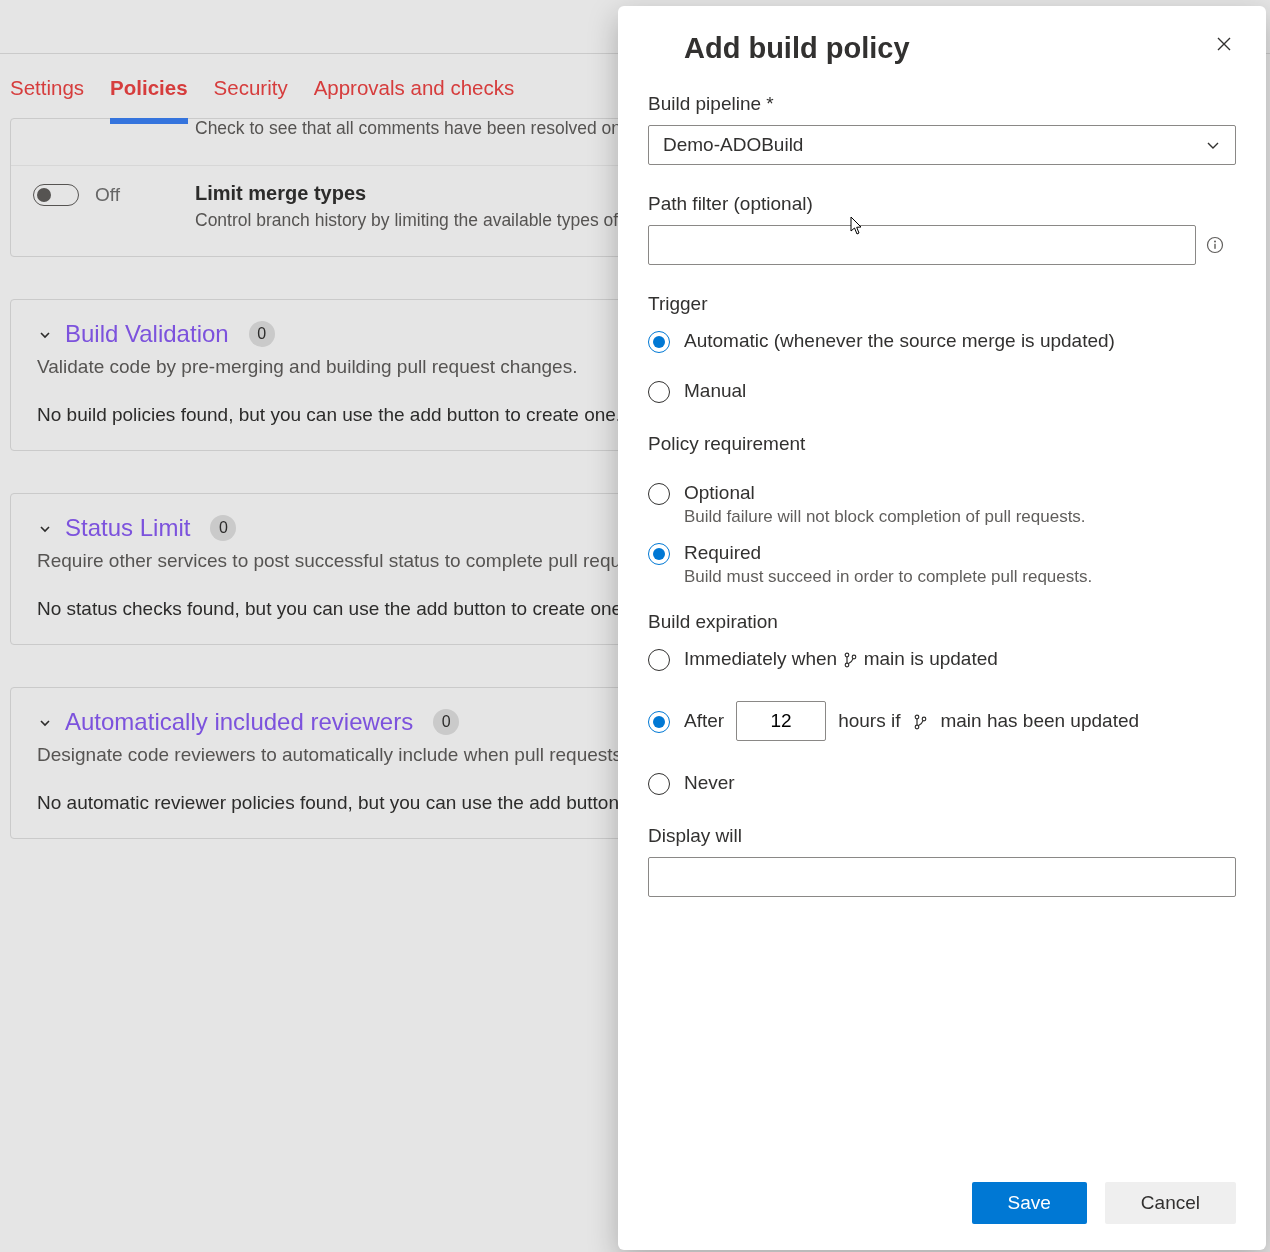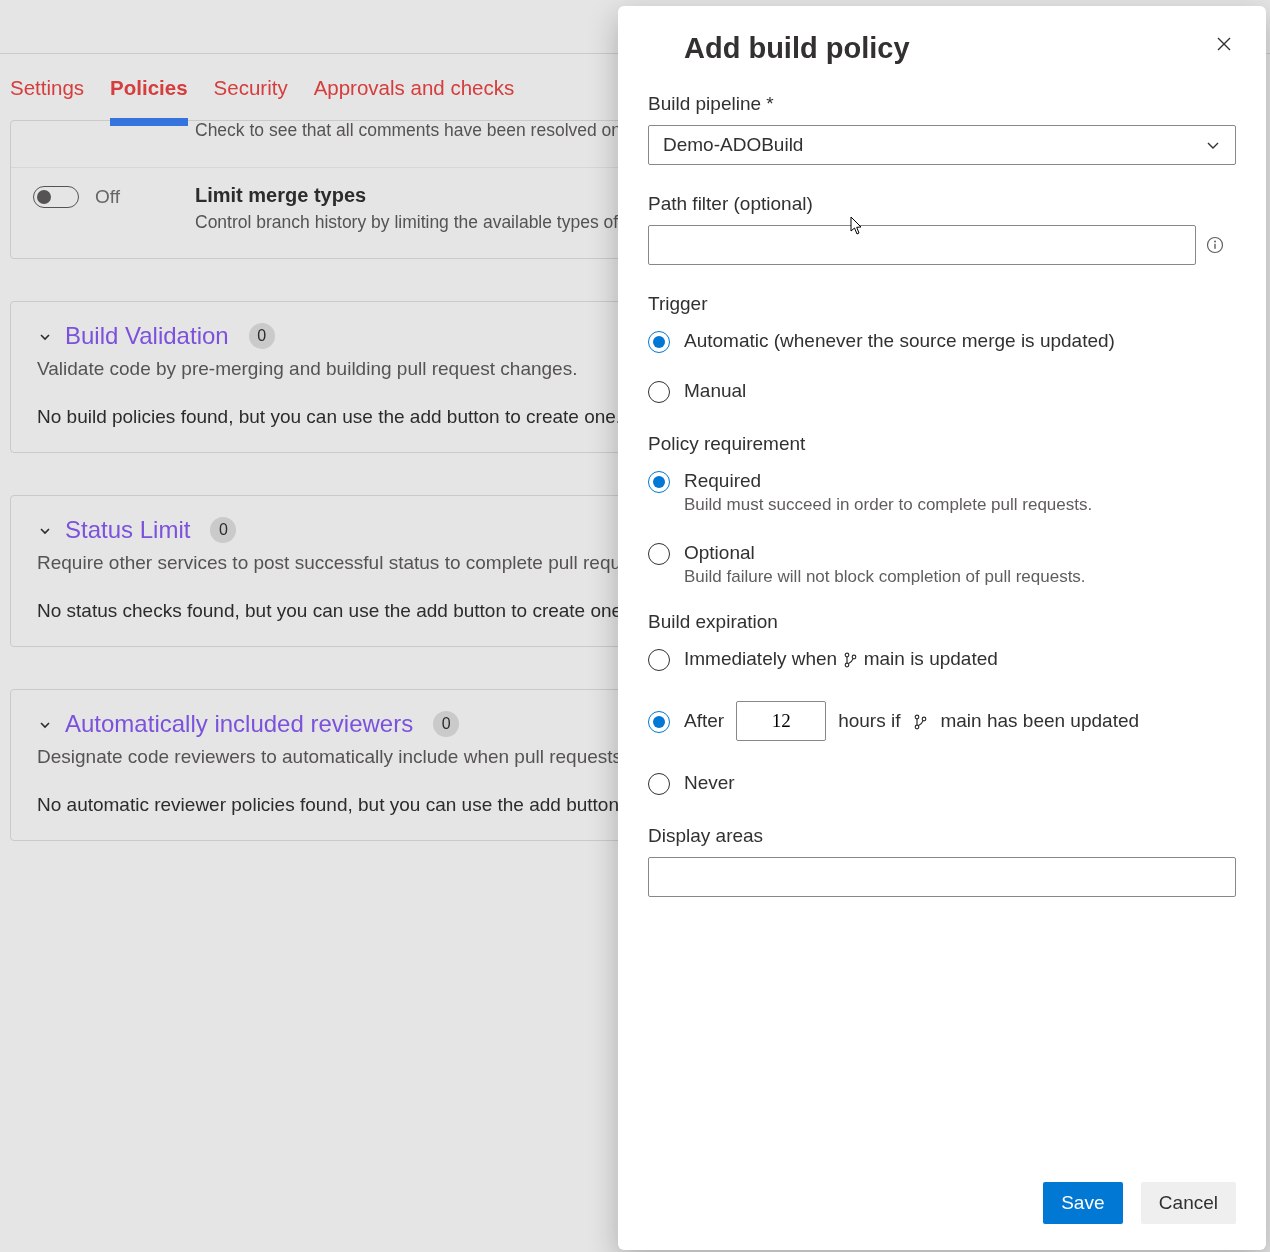--- a/index.html
+++ b/index.html
@@ -6,21 +6,21 @@
   html, body { margin:0; padding:0; font-family: "Segoe UI", Tahoma, sans-serif; background:#fff; color:#323130; }
   body { width:1270px; height:1252px; overflow:hidden; position:relative; }
 
   
   .bg-page { padding:0 10px; }
 
   .top-strip { height:54px; border-bottom:1px solid #e1e1e1; margin:0 -10px; }
 
   .tabs { display:flex; gap:26px; padding:10px 0 0 0; margin-left:0; }
   .tab { font-size:20.5px; color:#ef4444; padding:12px 0 18px 0; cursor:pointer; }
-  .tab.active { font-weight:600; border-bottom:8px solid #3b82f6; }
+  .tab.active { font-weight:600; border-bottom:6px solid #3b82f6; }
 
   .policy-card {
     border:1px solid #e1e1e1; border-radius:4px; padding:0;
     margin-top:0px; background:#fff;
   }
   .policy-row { display:flex; align-items:flex-start; padding:16px 22px 24px 22px; }
   .toggle-col { width:162px; display:flex; align-items:center; gap:16px; padding-top:2px;}
   .toggle {
     width:46px; height:22px; border:1px solid #605e5c; border-radius:11px;
     position:relative; background:#fff;
@@ -96,29 +96,29 @@
   }
   .radio.selected { border-color:#0078d4; }
   .radio.selected .dot { width:12px; height:12px; border-radius:50%; background:#0078d4; }
   .radio .dot { }
   .radio-label { font-size:19px; line-height:1.25; }
   .radio-sub { font-size:17px; color:#605e5c; margin-top:2px; }
 
   .after-row { display:flex; align-items:center; gap:12px; flex-wrap:wrap; }
   .hours-input {
     border:1px solid #8a8886; border-radius:2px; height:40px; width:90px;
-    text-align:center; font-size:19px; font-family:Liberation Serif, serif;
+    text-align:center; font-size:19px; font-family:Liberation Sans, sans-serif;
   }
   .branch-icon svg{display:block; position:relative; top:1px;}
 
   .panel-footer {
     padding:20px 30px 26px 0; display:flex; gap:18px; justify-content:flex-end;
   }
   .btn {
-    height:42px; min-width:80px; padding:0 18px; font-size:19px; border-radius:2px;
+    height:42px; min-width:80px; padding:0 36px; font-size:19px; border-radius:2px;
     display:flex; align-items:center; justify-content:center; cursor:pointer;
   }
   .btn-primary { background:#0078d4; color:#fff; }
   .btn-secondary { background:#efefef; color:#323130; }
 
   
   .cursor-glyph {
     position:absolute; left:850px; top:216px; width:14px; height:18px; pointer-events:none;
   }
 </style>
@@ -246,36 +246,36 @@
     </div>
     <div class="radio-row" style="margin-top:26px;">
       <span class="radio">
           <span class="dot"></span>
         </span>
       <span class="radio-label">Manual</span>
     </div>
 
     
     <div class="field-label" style="margin-top:30px;">Policy requirement</div>
+    <div class="radio-row" style="margin-top:26px;">
+      <span class="radio">
+          <span class="dot"></span>
+        </span>
+      <div>
+        <div class="radio-label">Optional</div>
+        <div class="radio-sub">Build failure will not block completion of pull requests.</div>
+      </div>
+    </div>
     <div class="radio-row">
       <span class="radio selected">
           <span class="dot"></span>
         </span>
       <div>
         <div class="radio-label">Required</div>
         <div class="radio-sub">Build must succeed in order to complete pull requests.</div>
-      </div>
-    </div>
-    <div class="radio-row" style="margin-top:26px;">
-      <span class="radio">
-          <span class="dot"></span>
-        </span>
-      <div>
-        <div class="radio-label">Optional</div>
-        <div class="radio-sub">Build failure will not block completion of pull requests.</div>
       </div>
     </div>
 
     
     <div class="field-label" style="margin-top:24px;">Build expiration</div>
 
     <div class="radio-row">
       <span class="radio">
           <span class="dot"></span>
         </span>
@@ -314,21 +314,21 @@
     </div>
 
     <div class="radio-row" style="margin-top:30px;">
       <span class="radio">
           <span class="dot"></span>
         </span>
       <span class="radio-label">Never</span>
     </div>
 
     
-    <div class="field-label" style="margin-top:30px;">Display areas</div>
+    <div class="field-label" style="margin-top:30px;">Display will</div>
     <input class="text-input" value="" style="">
   </div>
 
   <div class="panel-footer">
     <div class="btn btn-primary">Save</div>
     <div class="btn btn-secondary">Cancel</div>
   </div>
 </div>
 
 <div class="cursor-glyph">

